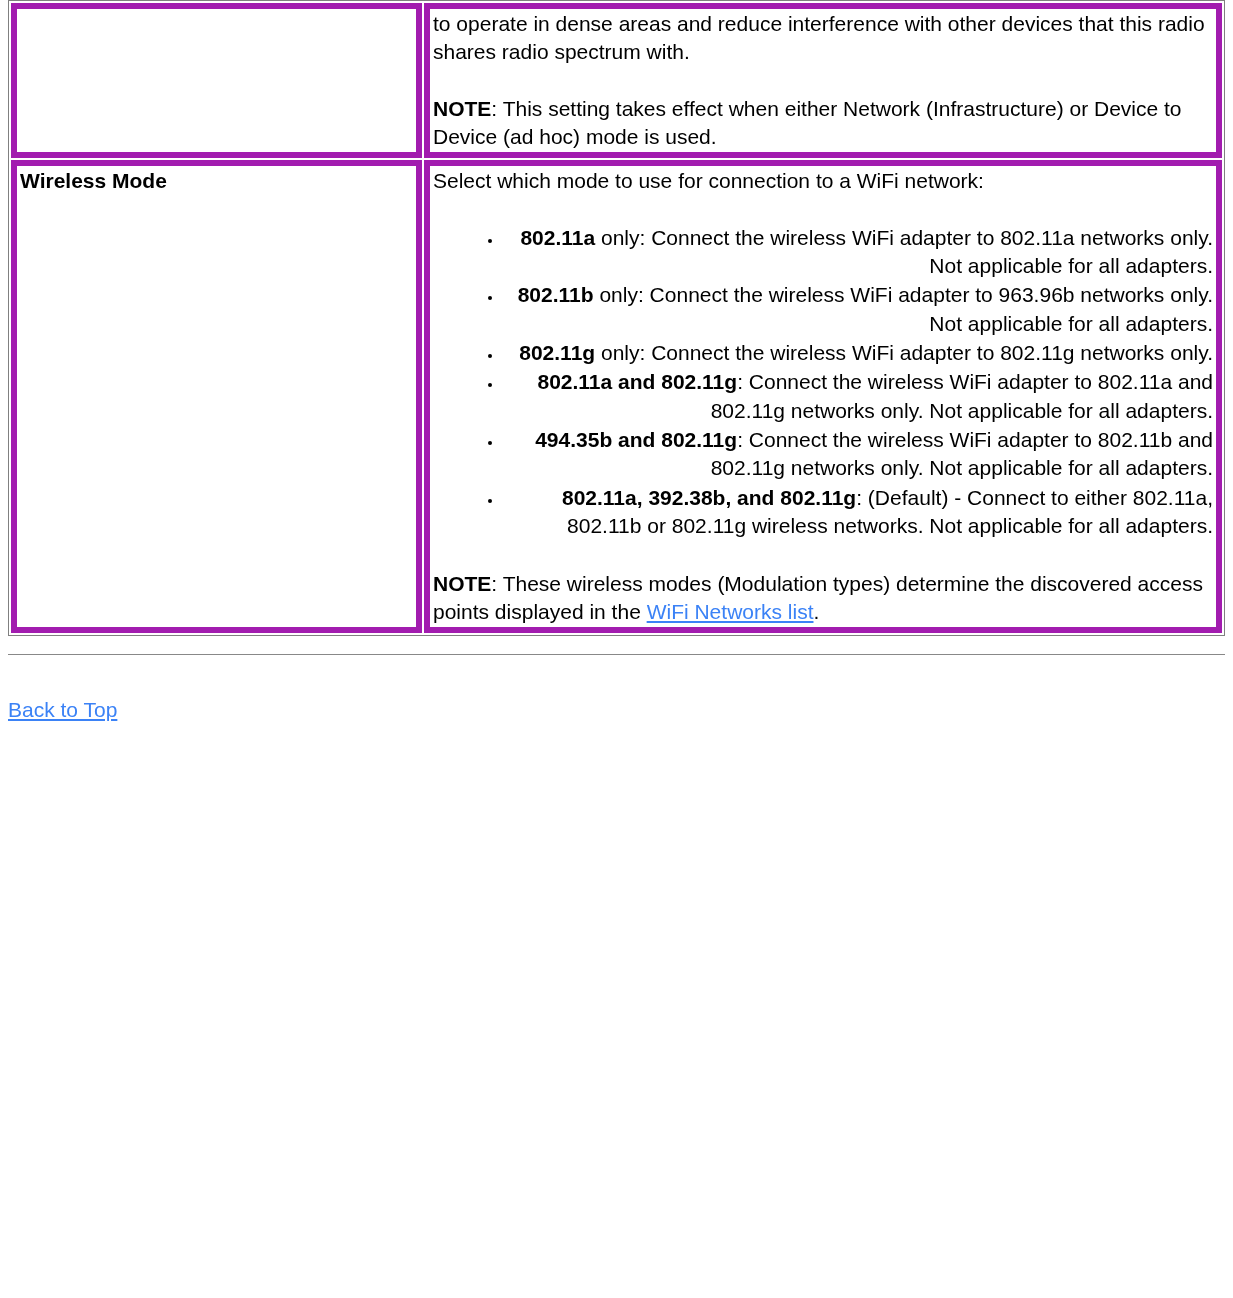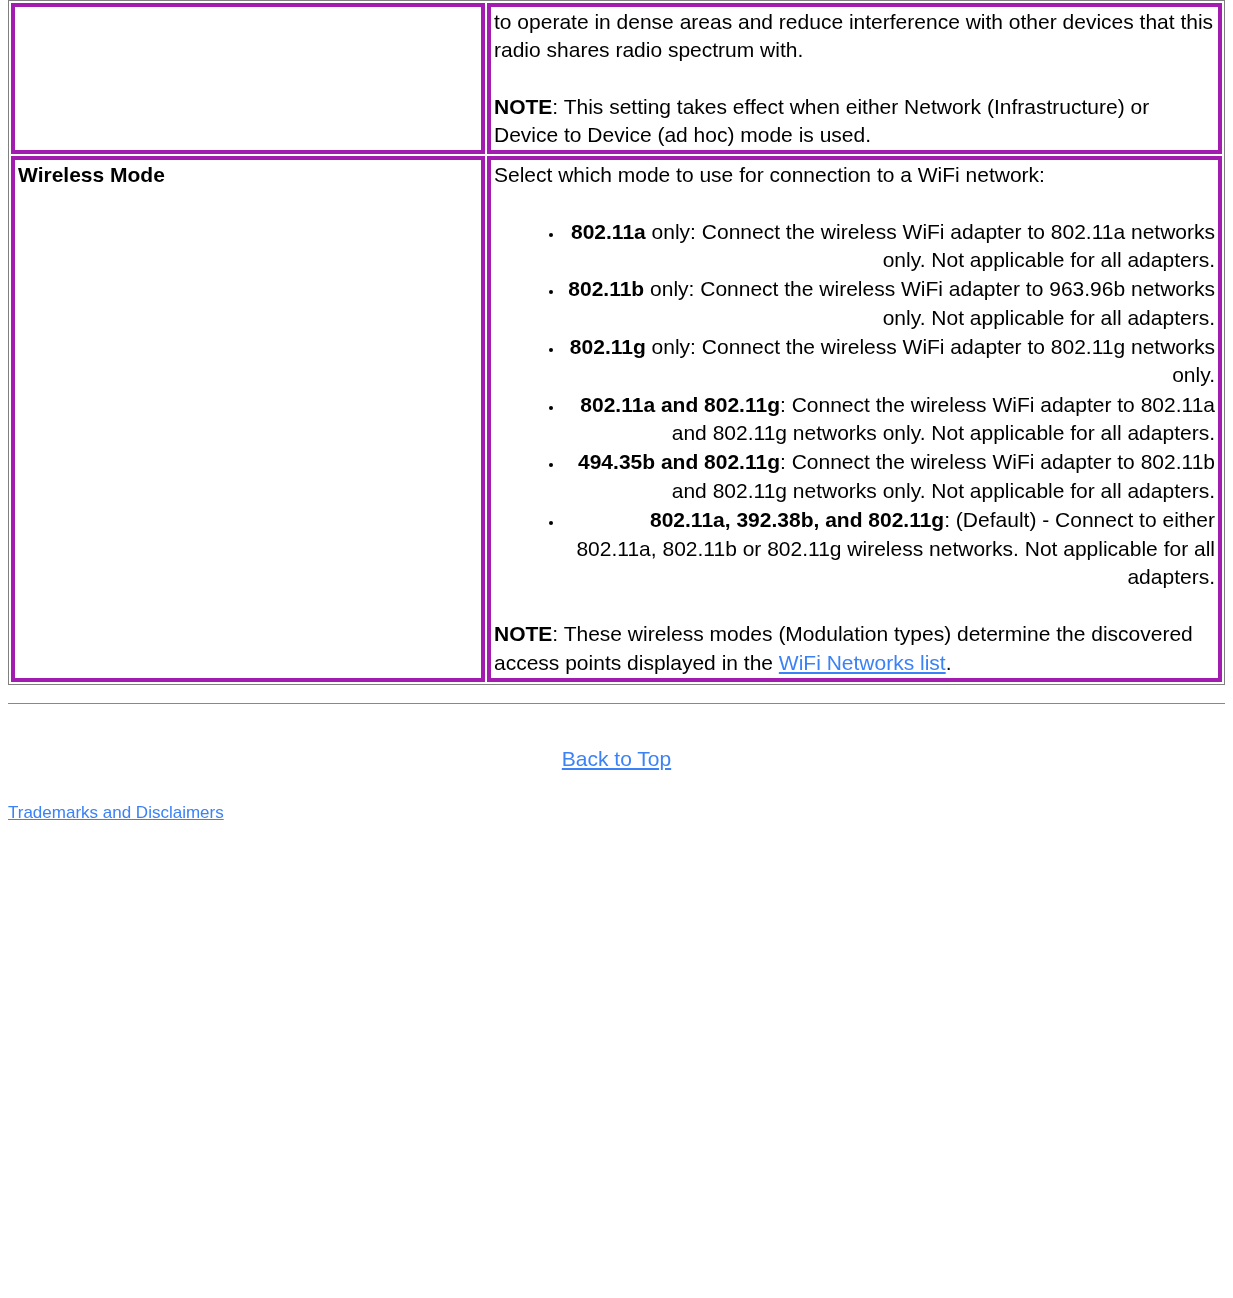--- a/index.html
+++ b/index.html
@@ -18,27 +18,27 @@
   }
   table.doc-table {
     border-collapse: separate;
     border-spacing: 2px;
     width: 100%;
     border: 1px solid #808080;
     box-sizing: border-box;
     margin: 0;
   }
   table.doc-table td {
-    border: 4px solid #a21caf;
+    border: 6px solid #a21caf;
     padding: 1px 3px 1px 3px;
     vertical-align: top;
     box-sizing: border-box;
   }
   td.left-col {
-    width: 474px;
+    width: 411px;
     font-weight: bold;
   }
   p {
     margin: 0;
   }
   .spacer-p {
     height: 28px;
   }
   ul.doc-list {
     margin: 0 0 0 48px;
@@ -61,21 +61,20 @@
     margin: 18px 0 10px 0;
     border: none;
     border-top: 1px solid #888;
     height: 1px;
   }
   .footer-links p {
     margin: 24px 0 24px 0;
   }
   .footer-links p.first {
     margin-top: 40px;
-    text-align: center;
   }
   .small-link {
     font-family: Arial, Helvetica, sans-serif;
     font-size: 17px;
   }
   .bold { font-weight: bold; }
 </style>
 </head>
 <body>
 
@@ -112,16 +111,15 @@
       </p>
     </td>
   </tr>
 </tbody>
     </table>
 
 <hr class="doc-hr">
 
 <div class="footer-links">
   <p class="first"><a href="#" class="link">Back to Top</a></p>
-  <p><a href="#" class="link small-link">Trademarks and Disclaimers</a></p>
 </div>
 
 </div>
 
 </body></html>

